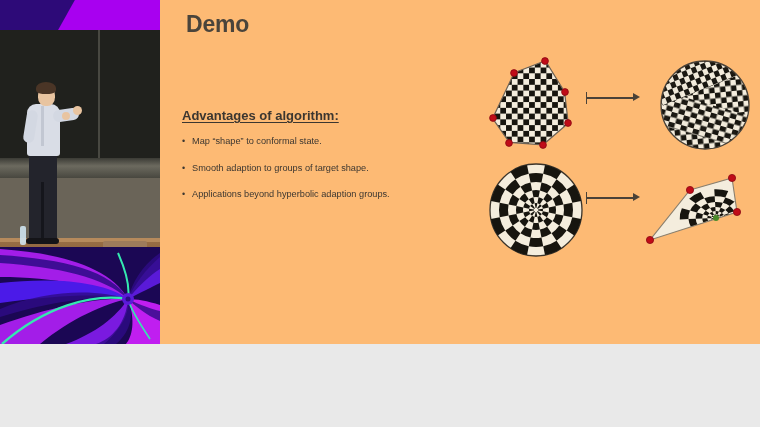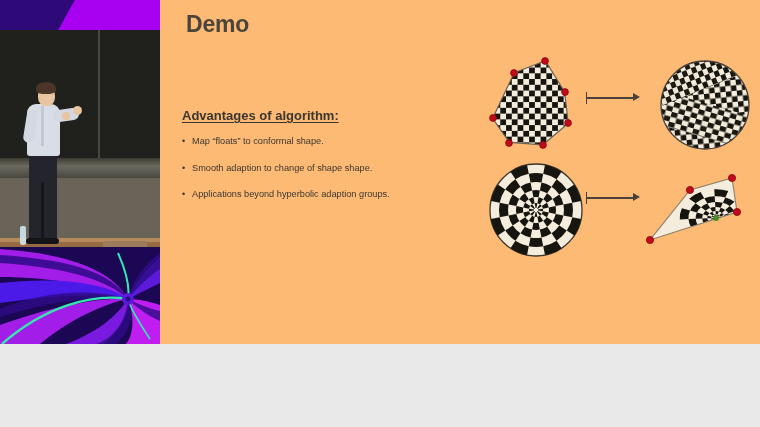--- a/index.html
+++ b/index.html
@@ -148,25 +148,25 @@
 
   <div id="slide">
 
     <div class="slide-title">Demo</div>
 
     <div class="body-block">
       <div class="adv-head">Advantages of algorithm:</div>
 
       <div class="bullet">
         <span class="dot">•</span>
-        <span>Map “floats” to conformal shape.</span>
+        <span>Map “shape” to conformal state.</span>
       </div>
       <div class="bullet">
         <span class="dot">•</span>
-        <span>Smooth adaption to change of shape shape.</span>
+        <span>Smooth adaption to groups of target shape.</span>
       </div>
       <div class="bullet">
         <span class="dot">•</span>
         <span>Applications beyond hyperbolic adaption groups.</span>
       </div>
     </div>
 
     <div class="diagram" style="left:315px; top:50px; width:120px; height:110px;">
       <svg width="120" height="110" viewBox="0 0 120 110">
         <defs>

